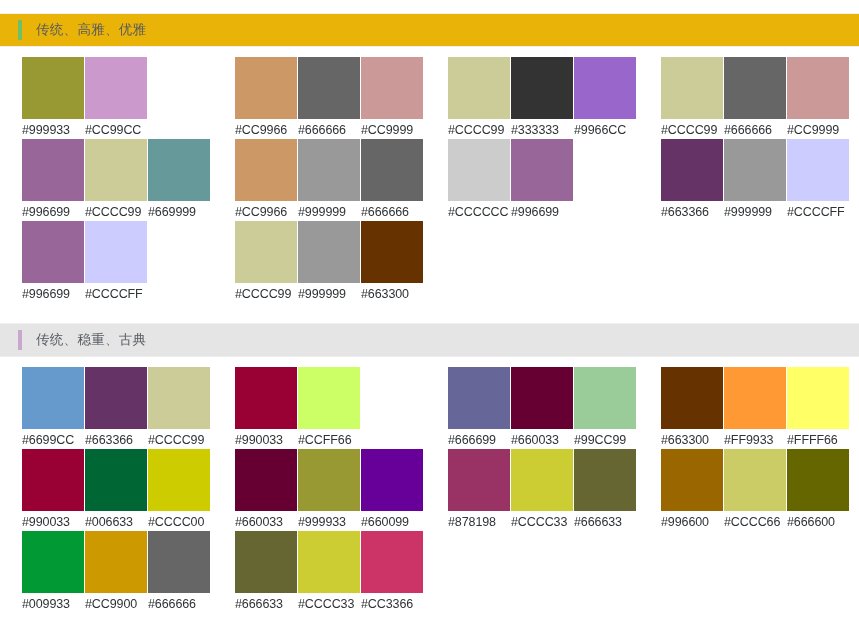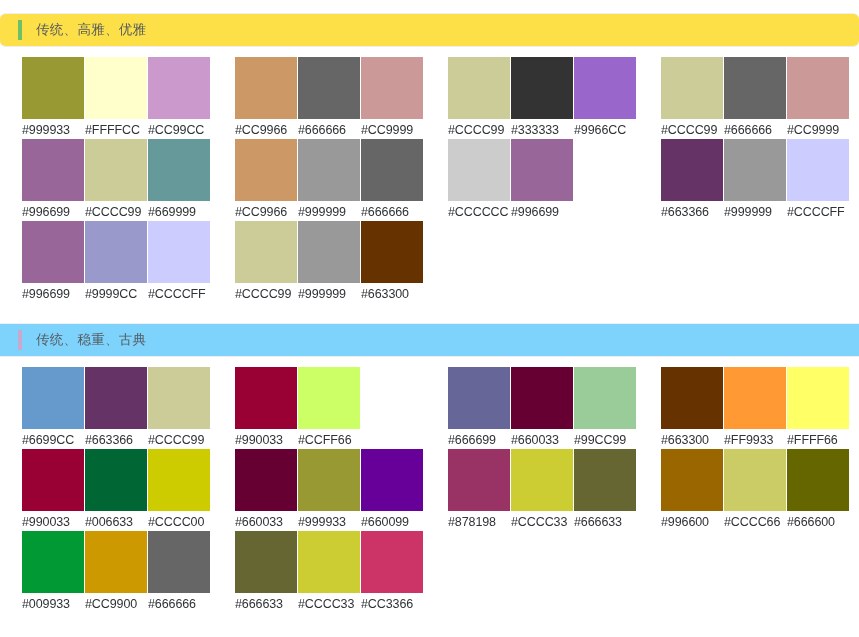--- a/index.html
+++ b/index.html
@@ -97,36 +97,32 @@
   .spacer-sm { height: 13px; }
   .spacer-md { height: 20px; }
 </style>
 </head>
 <body>
 
 <div class="page">
   <div class="spacer-sm"></div>
   <div id="sections-root">
       <div class="section">
-        <div class="section-header" style="background: #fde047; border-radius: 6px;">
+        <div class="section-header" style="background: #eab308;">
           <span class="accent-bar" style="background: rgb(109, 192, 103);"></span>
           <span class="section-title">传统、高雅、优雅</span>
         </div>
         <div class="palette-rows">
           <div class="palette-row">
             <div class="group">
               <div class="swatch-cell">
                 <div class="swatch" style="background: rgb(153, 153, 51);"></div>
                 <div class="swatch-label">#999933</div>
               </div>
               <div class="swatch-cell">
-                <div class="swatch" style="background: rgb(255, 255, 204);"></div>
-                <div class="swatch-label">#FFFFCC</div>
-              </div>
-              <div class="swatch-cell">
                 <div class="swatch" style="background: rgb(204, 153, 204);"></div>
                 <div class="swatch-label">#CC99CC</div>
               </div>
             </div>
             <div class="group">
               <div class="swatch-cell">
                 <div class="swatch" style="background: rgb(204, 153, 102);"></div>
                 <div class="swatch-label">#CC9966</div>
               </div>
               <div class="swatch-cell">
@@ -219,24 +215,20 @@
                 <div class="swatch" style="background: rgb(204, 204, 255);"></div>
                 <div class="swatch-label">#CCCCFF</div>
               </div>
             </div>
           </div>
           <div class="palette-row">
             <div class="group">
               <div class="swatch-cell">
                 <div class="swatch" style="background: rgb(153, 102, 153);"></div>
                 <div class="swatch-label">#996699</div>
-              </div>
-              <div class="swatch-cell">
-                <div class="swatch" style="background: rgb(153, 153, 204);"></div>
-                <div class="swatch-label">#9999CC</div>
               </div>
               <div class="swatch-cell">
                 <div class="swatch" style="background: rgb(204, 204, 255);"></div>
                 <div class="swatch-label">#CCCCFF</div>
               </div>
             </div>
             <div class="group">
               <div class="swatch-cell">
                 <div class="swatch" style="background: rgb(204, 204, 153);"></div>
                 <div class="swatch-label">#CCCC99</div>
@@ -250,21 +242,21 @@
                 <div class="swatch-label">#663300</div>
               </div>
             </div>
             <div class="group empty"></div>
             <div class="group empty"></div>
           </div>
         </div>
         <div class="spacer-md"></div>
       </div>
       <div class="section">
-        <div class="section-header" style="background: #7dd3fc;">
+        <div class="section-header" style="background: #e5e5e5;">
           <span class="accent-bar" style="background: rgb(201, 168, 205);"></span>
           <span class="section-title">传统、稳重、古典</span>
         </div>
         <div class="palette-rows">
           <div class="palette-row">
             <div class="group">
               <div class="swatch-cell">
                 <div class="swatch" style="background: rgb(102, 153, 204);"></div>
                 <div class="swatch-label">#6699CC</div>
               </div>

